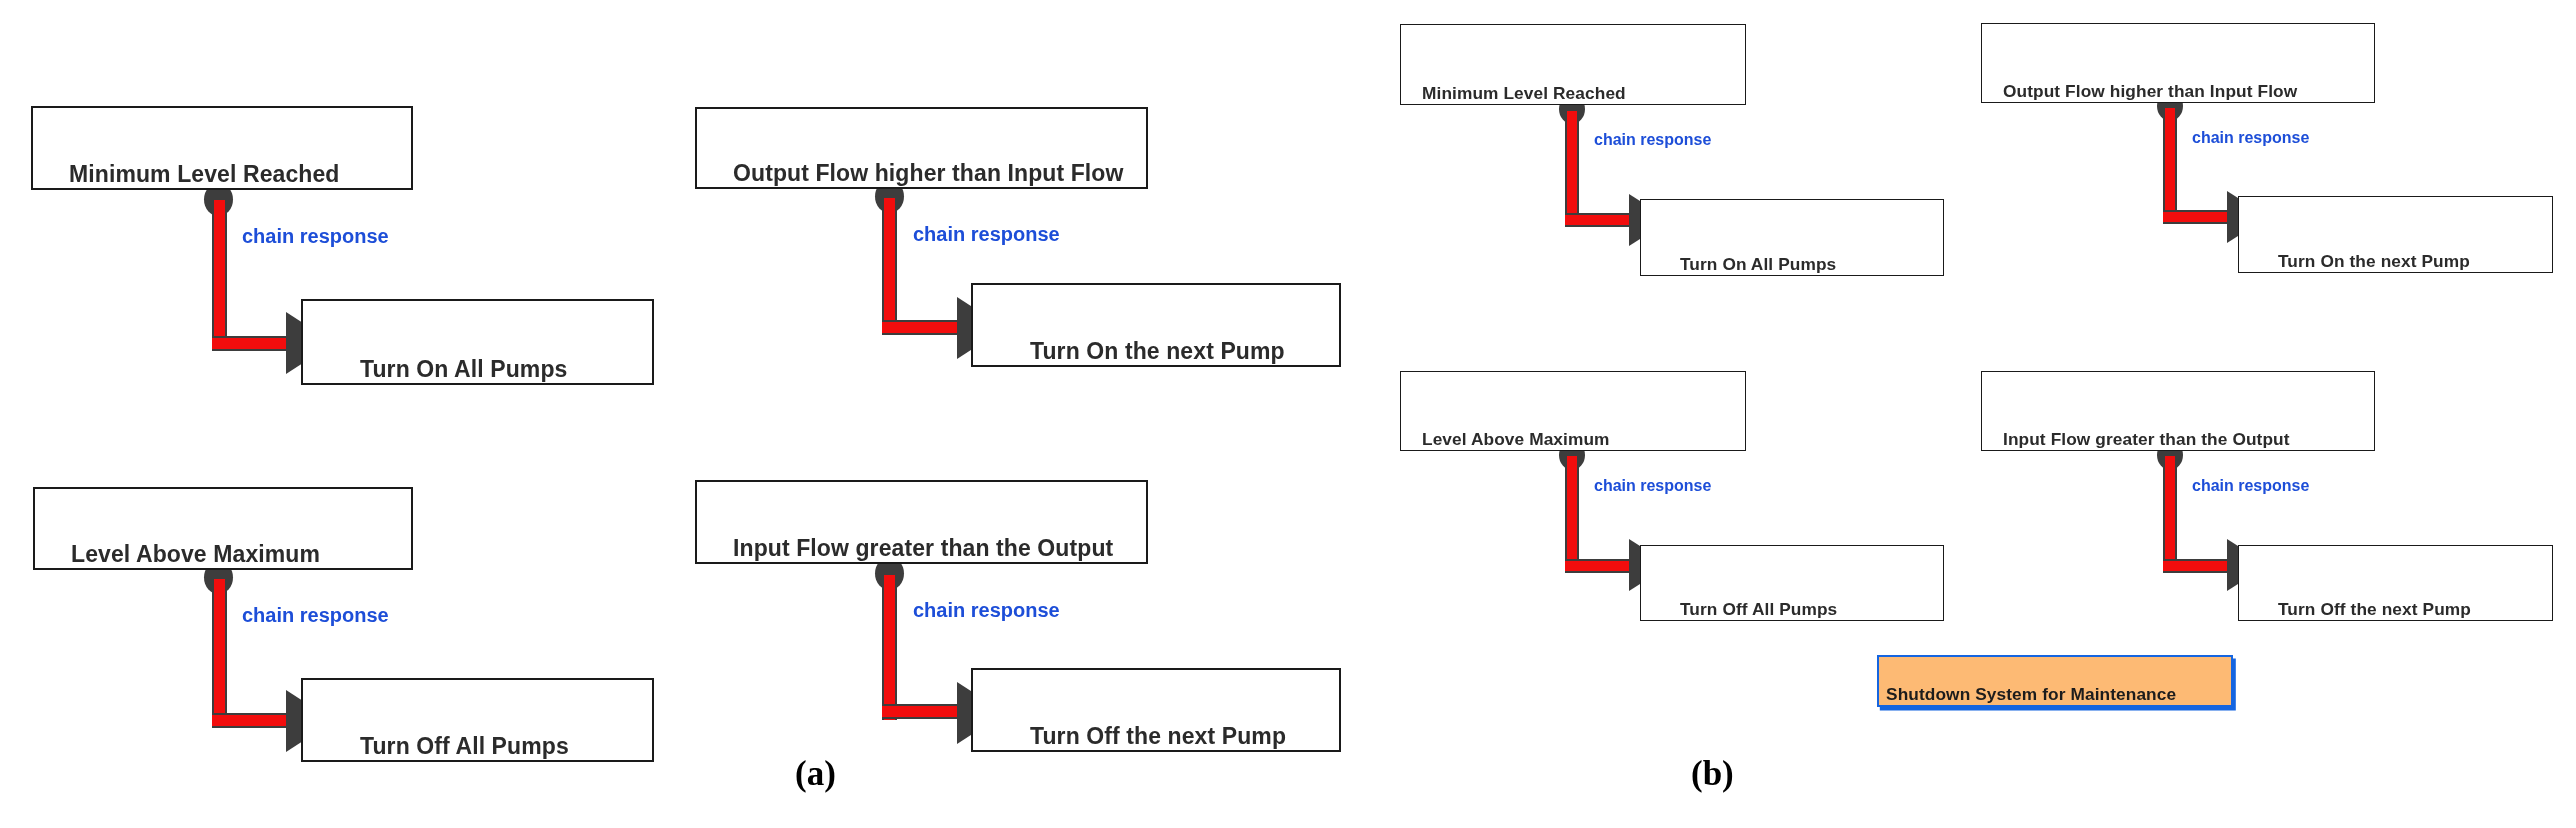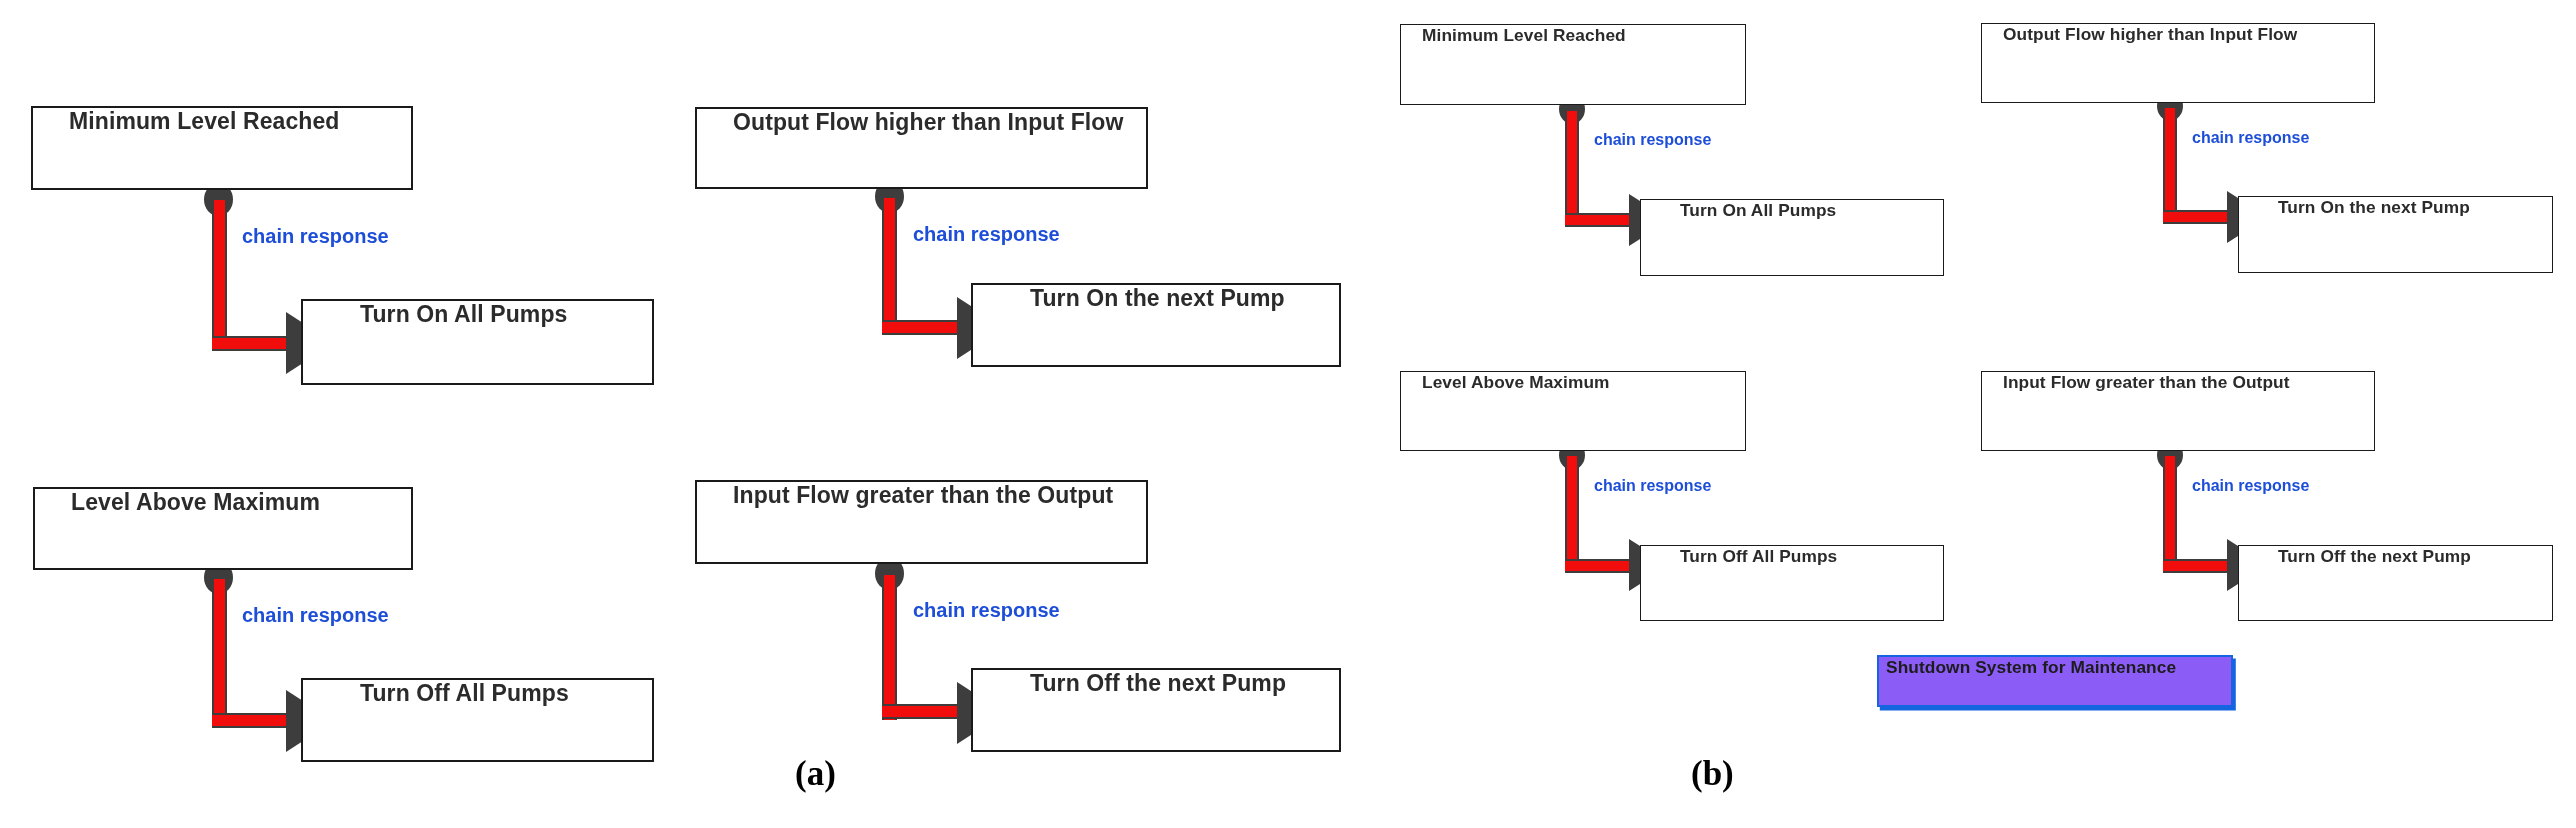--- a/index.html
+++ b/index.html
@@ -28,21 +28,21 @@
   #panel-a { left: 0px;    width: 1376px; }
   #panel-b { left: 1376px; width: 1200px; }
 
   
   .node {
     position: absolute;
     box-sizing: border-box;
     background: #ffffff;
     border: 2.1px solid #1a1a1a;
     display: flex;
-    align-items: flex-start;
+    align-items: flex-end;
     z-index: 5;
   }
   .node .node-label {
     display: block;
     width: 100%;
     color: #2b2b2b;
     font-weight: bold;
     letter-spacing: 0.1px;
     white-space: nowrap;
   }
@@ -64,21 +64,21 @@
     padding-left: 21px;
   }
   .panel-b-node.action .node-label {
     padding-left: 39px;
   }
 
   
   .node.highlight {
     border: 2.8px solid #1565e0;
     box-shadow: 2.8px 3.5px 0 0 #1565e0;
-    background: #8b5cf6;
+    background: #fdba74;
   }
   .node.highlight .node-label {
     font-size: 17.3px;
     padding-left: 7px;
     color: #1c1c1c;
   }
 
   
   .connector {
     position: absolute;

